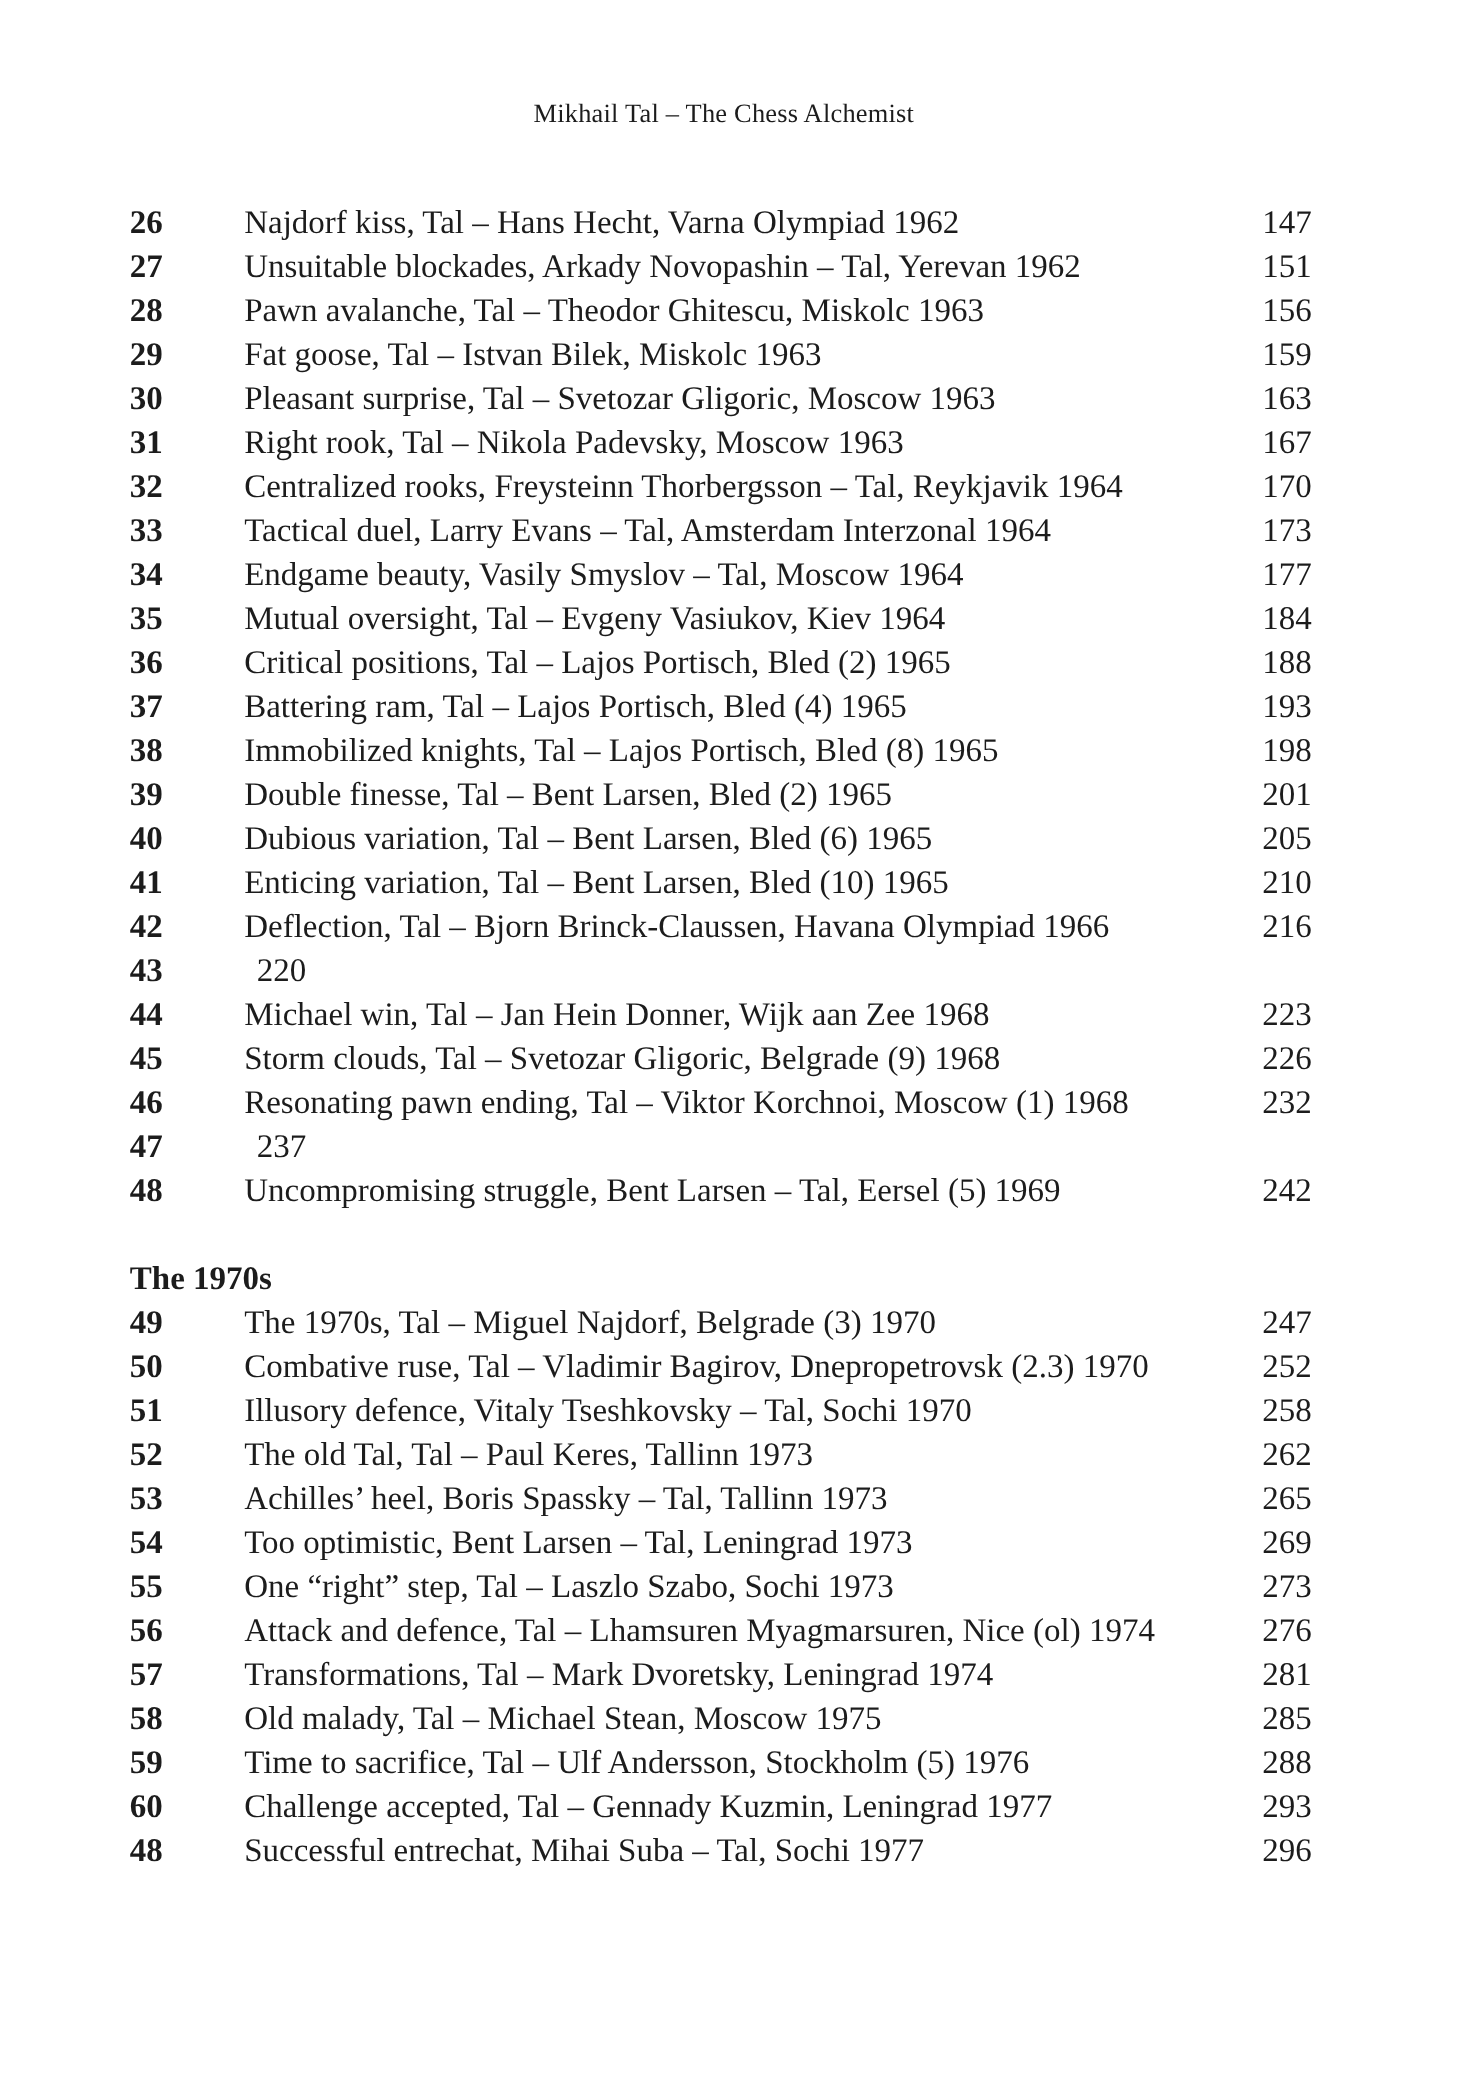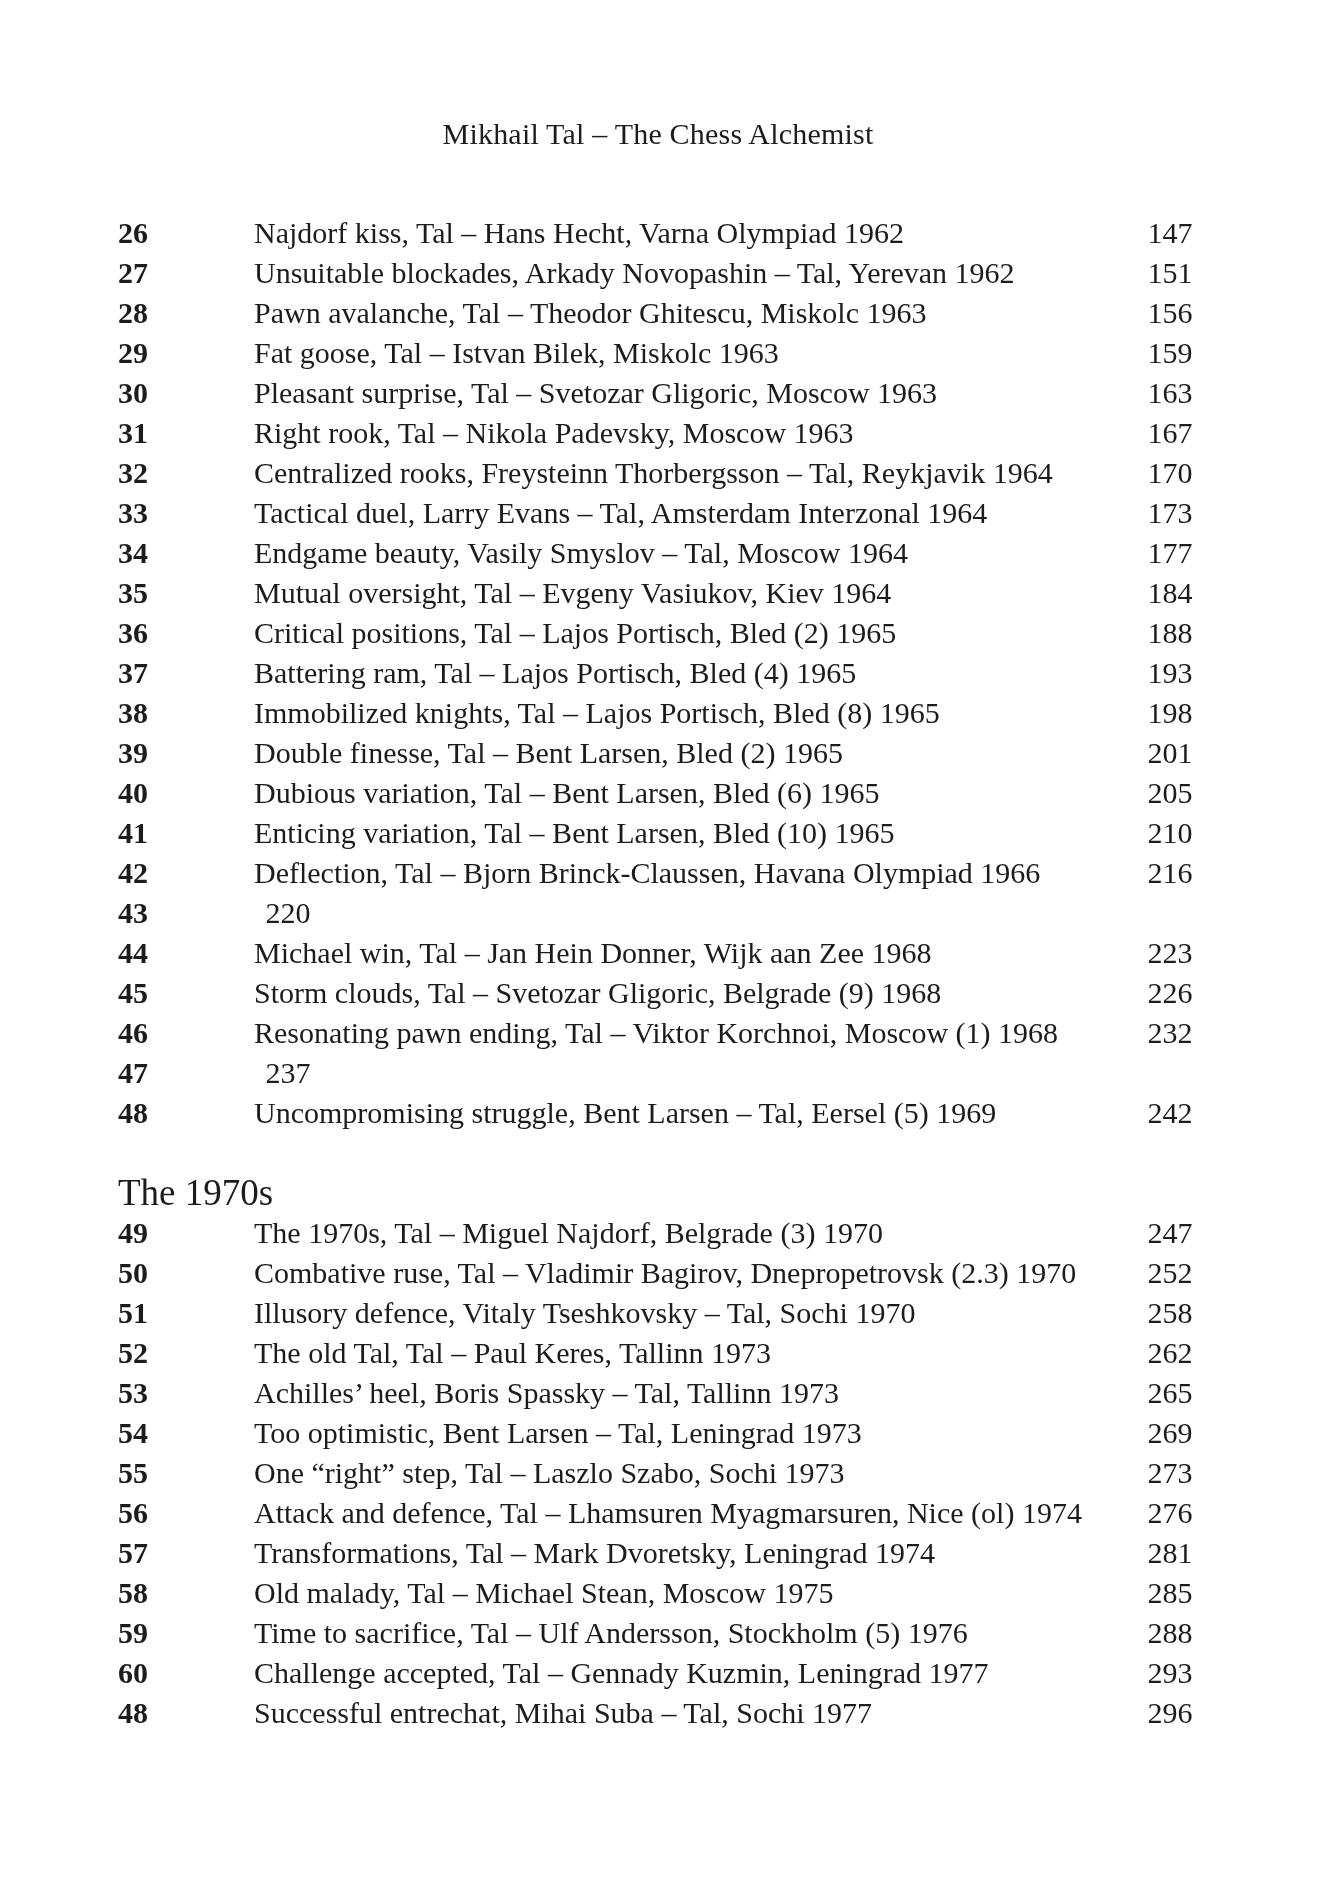--- a/index.html
+++ b/index.html
@@ -15,35 +15,33 @@
     overflow: hidden;
   }
   .page {
     box-sizing: border-box;
     width: 1339px;
     height: 1890px;
     padding: 84px 141px 0 118px;
   }
   .running-head {
     text-align: center;
-    font-size: 30px;
+    font-size: 24px;
     line-height: 40px;
     letter-spacing: 0.2px;
-    margin-top: 30px;
   }
   .toc {
     margin-top: 59px;
   }
   .row {
     display: flex;
     align-items: baseline;
     font-size: 30px;
     line-height: 40px;
     white-space: nowrap;
-    gap: 32px;
   }
   .num {
     flex: 0 0 auto;
     width: 104px;
     font-weight: bold;
   }
   .title {
     flex: 1 1 auto;
     min-width: 0;
     overflow: hidden;
@@ -52,23 +50,23 @@
     font-weight: normal;
   }
   .pg {
     flex: 0 0 auto;
     min-width: 56px;
     text-align: center;
     padding-left: 6px;
   }
   .section-heading {
     margin-top: 40px;
-    font-size: 37px;
+    font-size: 30px;
     line-height: 40px;
-    font-weight: normal;
+    font-weight: bold;
   }
 </style>
 </head>
 <body>
 
 <div class="page">
   <div class="running-head">Mikhail Tal – The Chess Alchemist</div>
   <div class="toc" id="toc">
       <div class="row">
     <span class="num">26</span>

